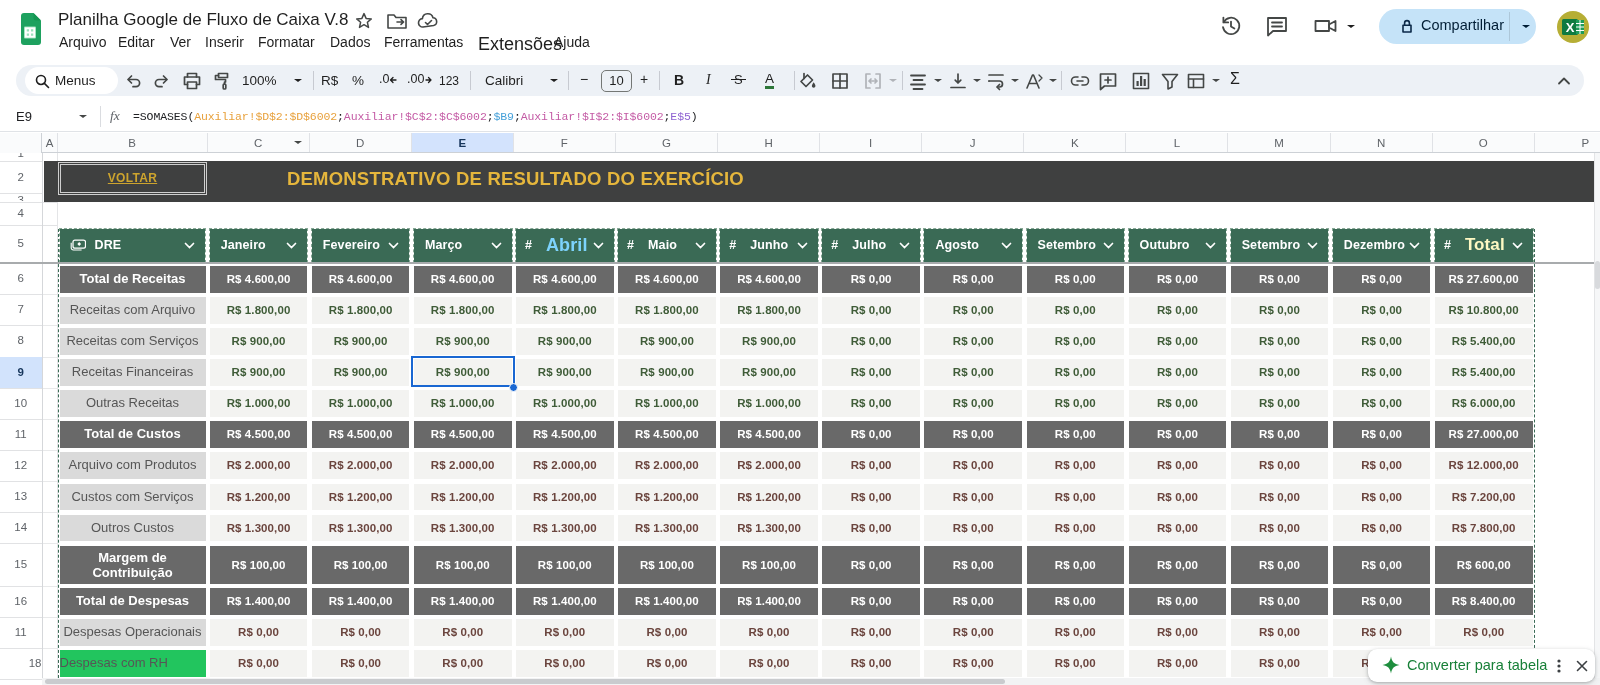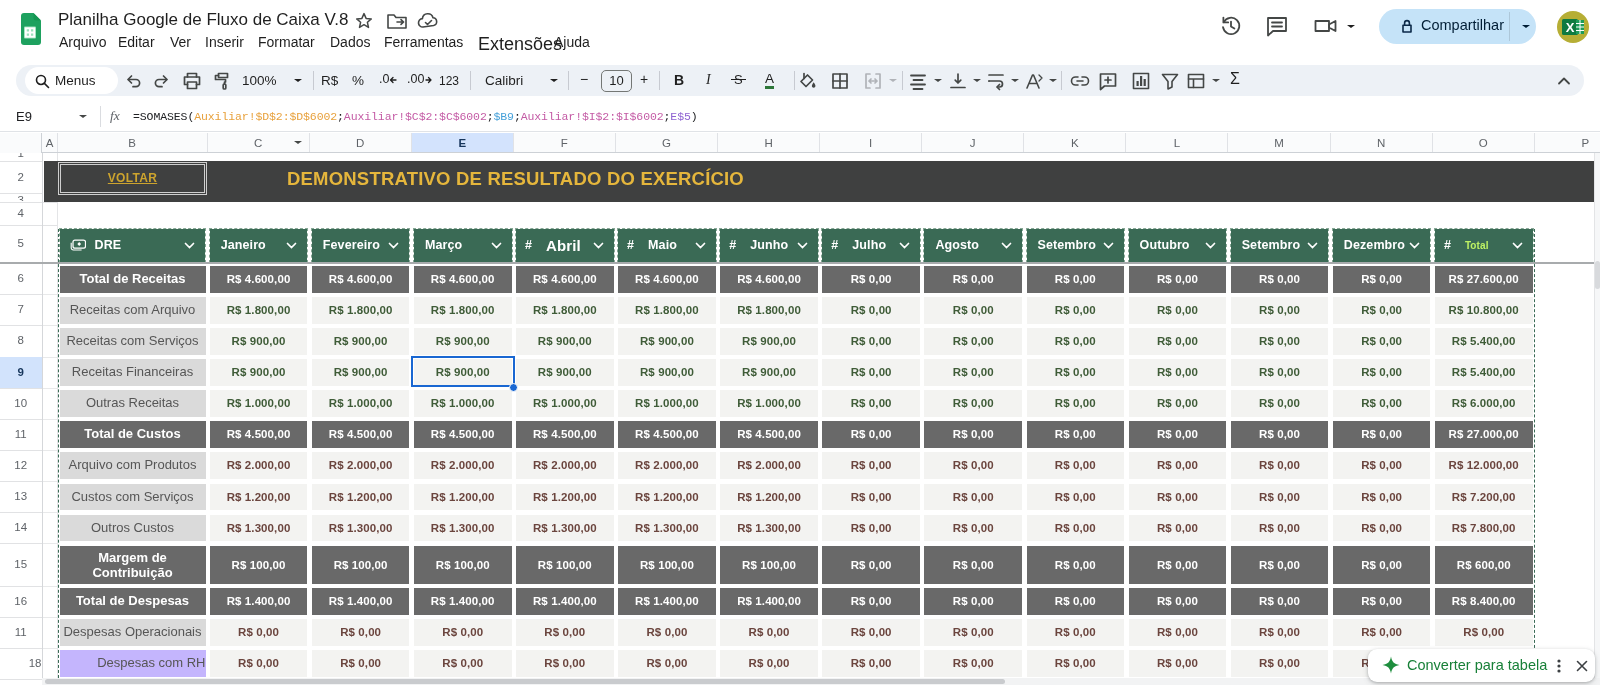--- a/index.html
+++ b/index.html
@@ -242,21 +242,21 @@
     </svg>
   </div>
 <div style="position:absolute;left:413.9px;top:228.5px;width:97.69999999999999px;height:33.0px;background:#3a6a55;outline:1px dashed #87a795;outline-offset:0px">
     <span style="position:absolute;left:11px;top:50%;transform:translateY(-50%);font-weight:bold;font-size:12.5px;color:#fff;letter-spacing:0.1px">Março</span>
     <svg width="11" height="7" viewBox="0 0 11 7" style="position:absolute;right:10px;top:50%;margin-top:-3px">
       <path d="M1.5 1.5 L5.5 5.5 L9.5 1.5" fill="none" stroke="#fff" stroke-width="1.7" stroke-linecap="round"></path>
     </svg>
   </div>
 <div style="position:absolute;left:516.0px;top:228.5px;width:97.69999999999993px;height:33.0px;background:#3a6a55;outline:1px dashed #87a795;outline-offset:0px">
     <span style="position:absolute;left:9px;top:50%;transform:translateY(-50%);font-weight:bold;font-size:12.5px;color:#fff">#</span>
-    <span style="position:absolute;left:30px;top:50%;transform:translateY(-50%);font-weight:bold;font-size:15px;color:#ffffff;letter-spacing:0.1px">Abril</span>
+    <span style="position:absolute;left:30px;top:50%;transform:translateY(-50%);font-weight:bold;font-size:18px;color:#7dd3fc;letter-spacing:0.1px">Abril</span>
     <svg width="11" height="7" viewBox="0 0 11 7" style="position:absolute;right:10px;top:50%;margin-top:-3px">
       <path d="M1.5 1.5 L5.5 5.5 L9.5 1.5" fill="none" stroke="#fff" stroke-width="1.7" stroke-linecap="round"></path>
     </svg>
   </div>
 <div style="position:absolute;left:618.1px;top:228.5px;width:97.69999999999993px;height:33.0px;background:#3a6a55;outline:1px dashed #87a795;outline-offset:0px">
     <span style="position:absolute;left:9px;top:50%;transform:translateY(-50%);font-weight:bold;font-size:12.5px;color:#fff">#</span>
     <span style="position:absolute;left:30px;top:50%;transform:translateY(-50%);font-weight:bold;font-size:12.5px;color:#fff;letter-spacing:0.1px">Maio</span>
     <svg width="11" height="7" viewBox="0 0 11 7" style="position:absolute;right:10px;top:50%;margin-top:-3px">
       <path d="M1.5 1.5 L5.5 5.5 L9.5 1.5" fill="none" stroke="#fff" stroke-width="1.7" stroke-linecap="round"></path>
     </svg>
@@ -300,21 +300,21 @@
     </svg>
   </div>
 <div style="position:absolute;left:1332.8px;top:228.5px;width:97.69999999999982px;height:33.0px;background:#3a6a55;outline:1px dashed #87a795;outline-offset:0px">
     <span style="position:absolute;left:11px;top:50%;transform:translateY(-50%);font-weight:bold;font-size:12.5px;color:#fff;letter-spacing:0.1px">Dezembro</span>
     <svg width="11" height="7" viewBox="0 0 11 7" style="position:absolute;right:10px;top:50%;margin-top:-3px">
       <path d="M1.5 1.5 L5.5 5.5 L9.5 1.5" fill="none" stroke="#fff" stroke-width="1.7" stroke-linecap="round"></path>
     </svg>
   </div>
 <div style="position:absolute;left:1434.8999999999999px;top:228.5px;width:97.70000000000005px;height:33.0px;background:#3a6a55;outline:1px dashed #87a795;outline-offset:0px">
     <span style="position:absolute;left:9px;top:50%;transform:translateY(-50%);font-weight:bold;font-size:12.5px;color:#fff">#</span>
-    <span style="position:absolute;left:30px;top:50%;transform:translateY(-50%);font-weight:bold;font-size:10px;color:#bef264;letter-spacing:0.1px">Total</span>
+    <span style="position:absolute;left:30px;top:50%;transform:translateY(-50%);font-weight:bold;font-size:17px;color:#fef9c3;letter-spacing:0.1px">Total</span>
     <svg width="11" height="7" viewBox="0 0 11 7" style="position:absolute;right:10px;top:50%;margin-top:-3px">
       <path d="M1.5 1.5 L5.5 5.5 L9.5 1.5" fill="none" stroke="#fff" stroke-width="1.7" stroke-linecap="round"></path>
     </svg>
   </div>
 <div style="position:absolute;left:0px;top:261.8px;width:1600px;height:2.2px;background:#a8abad"></div>
 <div style="position:absolute;left:0px;top:263.2px;width:41.5px;height:31.1px;background:transparent;color:#5f6368;font-weight:normal;font-size:11.5px;text-align:center;line-height:31.1px">6</div>
 <div style="position:absolute;left:0px;top:294.3px;width:41.5px;height:1px;background:#e1e2e4"></div>
 <div style="position:absolute;left:42.5px;top:294.3px;width:14.5px;height:1px;background:#e8e9ea"></div>
 <div style="position:absolute;left:59.5px;top:265.8px;width:146px;height:26.900000000000002px;background:#696969;color:#fff;font-weight:bold;font-size:13px;text-align:center;line-height:26.900000000000002px">Total de Receitas</div>
 <div style="position:absolute;left:209.7px;top:265.8px;width:97.69999999999999px;height:26.900000000000002px;background:#696969;color:#fff;font-weight:bold;font-size:11.5px;text-align:center;line-height:26.900000000000002px;letter-spacing:0.1px">R$ 4.600,00</div>
@@ -515,21 +515,21 @@
 <div style="position:absolute;left:822.3px;top:619.3000000000002px;width:97.69999999999999px;height:26.900000000000002px;background:#f3f3f1;color:#6b453e;font-weight:bold;font-size:11.5px;text-align:center;line-height:26.900000000000002px;letter-spacing:0.1px">R$ 0,00</div>
 <div style="position:absolute;left:924.4px;top:619.3000000000002px;width:97.69999999999999px;height:26.900000000000002px;background:#f3f3f1;color:#6b453e;font-weight:bold;font-size:11.5px;text-align:center;line-height:26.900000000000002px;letter-spacing:0.1px">R$ 0,00</div>
 <div style="position:absolute;left:1026.5px;top:619.3000000000002px;width:97.69999999999999px;height:26.900000000000002px;background:#f3f3f1;color:#6b453e;font-weight:bold;font-size:11.5px;text-align:center;line-height:26.900000000000002px;letter-spacing:0.1px">R$ 0,00</div>
 <div style="position:absolute;left:1128.6000000000001px;top:619.3000000000002px;width:97.69999999999999px;height:26.900000000000002px;background:#f3f3f1;color:#6b453e;font-weight:bold;font-size:11.5px;text-align:center;line-height:26.900000000000002px;letter-spacing:0.1px">R$ 0,00</div>
 <div style="position:absolute;left:1230.7px;top:619.3000000000002px;width:97.69999999999999px;height:26.900000000000002px;background:#f3f3f1;color:#6b453e;font-weight:bold;font-size:11.5px;text-align:center;line-height:26.900000000000002px;letter-spacing:0.1px">R$ 0,00</div>
 <div style="position:absolute;left:1332.8px;top:619.3000000000002px;width:97.69999999999999px;height:26.900000000000002px;background:#f3f3f1;color:#6b453e;font-weight:bold;font-size:11.5px;text-align:center;line-height:26.900000000000002px;letter-spacing:0.1px">R$ 0,00</div>
 <div style="position:absolute;left:1434.8999999999999px;top:619.3000000000002px;width:97.69999999999999px;height:26.900000000000002px;background:#f3f3f1;color:#6b453e;font-weight:bold;font-size:11.5px;text-align:center;line-height:26.900000000000002px;letter-spacing:0.1px">R$ 0,00</div>
 <div style="position:absolute;left:0px;top:647.8000000000002px;width:41.5px;height:31.1px;background:transparent;color:#5f6368;font-weight:normal;font-size:11.5px;text-align:right;line-height:31.1px">18</div>
 <div style="position:absolute;left:0px;top:678.9000000000002px;width:41.5px;height:1px;background:#e1e2e4"></div>
 <div style="position:absolute;left:42.5px;top:678.9000000000002px;width:14.5px;height:1px;background:#e8e9ea"></div>
-<div style="position:absolute;left:59.5px;top:650.4000000000002px;width:146px;height:26.900000000000002px;background:#c4b5fd;color:#565656;font-weight:normal;font-size:13px;text-align:right;line-height:26.900000000000002px">Despesas com RH</div>
+<div style="position:absolute;left:59.5px;top:650.4000000000002px;width:146px;height:26.900000000000002px;background:#22c55e;color:#565656;font-weight:normal;font-size:13px;text-align:left;line-height:26.900000000000002px">Despesas com RH</div>
 <div style="position:absolute;left:209.7px;top:650.4000000000002px;width:97.69999999999999px;height:26.900000000000002px;background:#f3f3f1;color:#6b453e;font-weight:bold;font-size:11.5px;text-align:center;line-height:26.900000000000002px;letter-spacing:0.1px">R$ 0,00</div>
 <div style="position:absolute;left:311.8px;top:650.4000000000002px;width:97.69999999999999px;height:26.900000000000002px;background:#f3f3f1;color:#6b453e;font-weight:bold;font-size:11.5px;text-align:center;line-height:26.900000000000002px;letter-spacing:0.1px">R$ 0,00</div>
 <div style="position:absolute;left:413.9px;top:650.4000000000002px;width:97.69999999999999px;height:26.900000000000002px;background:#f3f3f1;color:#6b453e;font-weight:bold;font-size:11.5px;text-align:center;line-height:26.900000000000002px;letter-spacing:0.1px">R$ 0,00</div>
 <div style="position:absolute;left:516.0px;top:650.4000000000002px;width:97.69999999999999px;height:26.900000000000002px;background:#f3f3f1;color:#6b453e;font-weight:bold;font-size:11.5px;text-align:center;line-height:26.900000000000002px;letter-spacing:0.1px">R$ 0,00</div>
 <div style="position:absolute;left:618.1px;top:650.4000000000002px;width:97.69999999999999px;height:26.900000000000002px;background:#f3f3f1;color:#6b453e;font-weight:bold;font-size:11.5px;text-align:center;line-height:26.900000000000002px;letter-spacing:0.1px">R$ 0,00</div>
 <div style="position:absolute;left:720.2px;top:650.4000000000002px;width:97.69999999999999px;height:26.900000000000002px;background:#f3f3f1;color:#6b453e;font-weight:bold;font-size:11.5px;text-align:center;line-height:26.900000000000002px;letter-spacing:0.1px">R$ 0,00</div>
 <div style="position:absolute;left:822.3px;top:650.4000000000002px;width:97.69999999999999px;height:26.900000000000002px;background:#f3f3f1;color:#6b453e;font-weight:bold;font-size:11.5px;text-align:center;line-height:26.900000000000002px;letter-spacing:0.1px">R$ 0,00</div>
 <div style="position:absolute;left:924.4px;top:650.4000000000002px;width:97.69999999999999px;height:26.900000000000002px;background:#f3f3f1;color:#6b453e;font-weight:bold;font-size:11.5px;text-align:center;line-height:26.900000000000002px;letter-spacing:0.1px">R$ 0,00</div>
 <div style="position:absolute;left:1026.5px;top:650.4000000000002px;width:97.69999999999999px;height:26.900000000000002px;background:#f3f3f1;color:#6b453e;font-weight:bold;font-size:11.5px;text-align:center;line-height:26.900000000000002px;letter-spacing:0.1px">R$ 0,00</div>
 <div style="position:absolute;left:1128.6000000000001px;top:650.4000000000002px;width:97.69999999999999px;height:26.900000000000002px;background:#f3f3f1;color:#6b453e;font-weight:bold;font-size:11.5px;text-align:center;line-height:26.900000000000002px;letter-spacing:0.1px">R$ 0,00</div>

